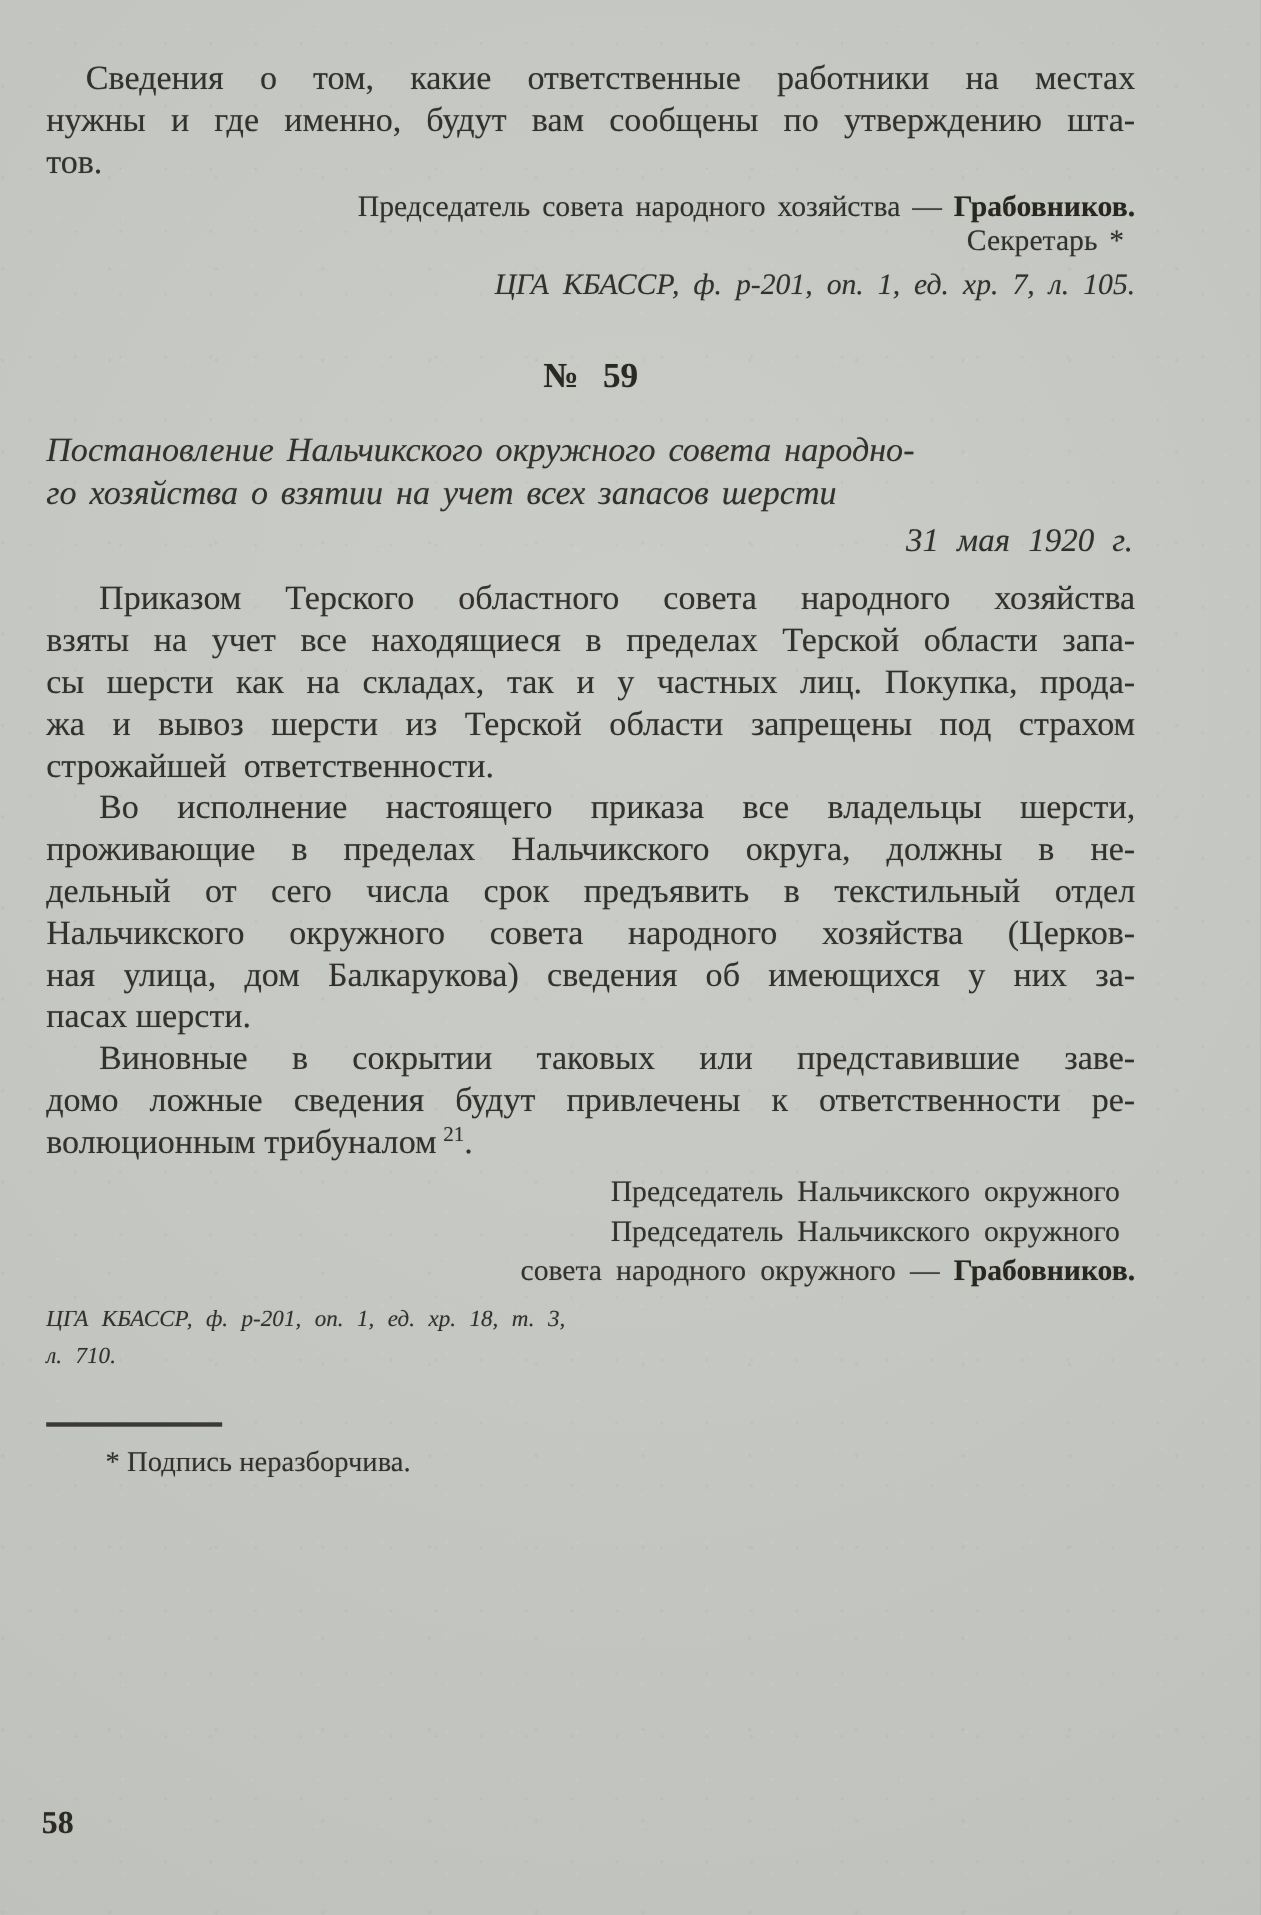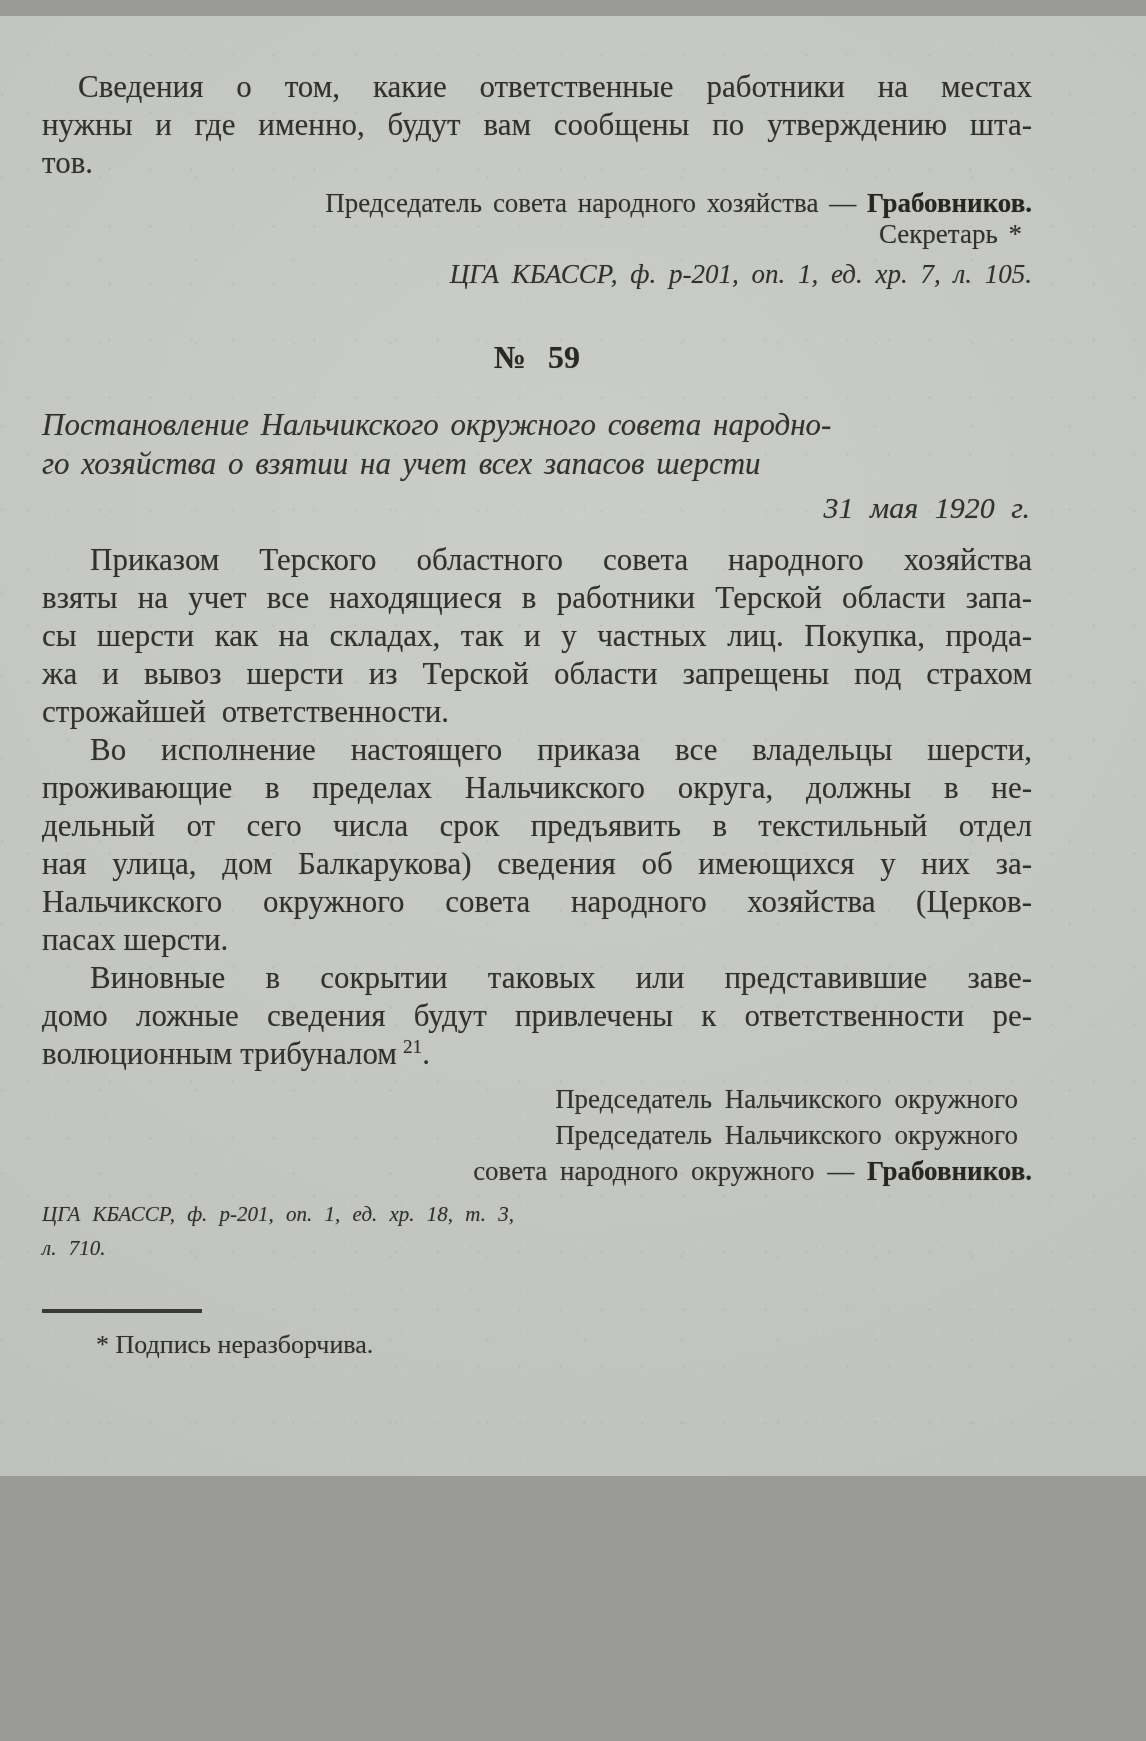--- a/index.html
+++ b/index.html
@@ -1,20 +1,20 @@
 <!DOCTYPE html>
 <html><head>
 <meta charset="utf-8">
 <style>
   html,body { margin:0; padding:0; }
   body { background:#9a9a96; }
   .page {
     position:relative;
-    width:1146px; height:1460px;
-    margin:16px auto;
+    width:1146px; height:1741px;
+    margin:0 auto;
     background:
       radial-gradient(ellipse 120% 90% at 50% 35%, rgba(255,255,255,0.07), rgba(0,0,0,0.05)),
       #c7c9c4;
     overflow:hidden;
     font-family:"Liberation Serif","DejaVu Serif",serif;
     color:#32312d;
   }
   .texture {
     position:absolute; inset:0; pointer-events:none;
     background-image:
@@ -98,31 +98,31 @@
     <div class="doc-title">
       <span class="ln">Постановление Нальчикского окружного совета народно-</span>
       <span class="ln">го хозяйства о взятии на учет всех запасов шерсти</span>
     </div>
 
     <div class="doc-date">31 мая 1920 г.</div>
 
     <div class="bodytext">
       <div>
         <span class="ln j indent">Приказом Терского областного совета народного хозяйства</span>
-        <span class="ln j">взяты на учет все находящиеся в работники Терской области запа-</span>
+        <span class="ln j">взяты на учет все находящиеся в пределах Терской области запа-</span>
         <span class="ln j">сы шерсти как на складах, так и у частных лиц. Покупка, прода-</span>
         <span class="ln j">жа и вывоз шерсти из Терской области запрещены под страхом</span>
         <span class="ln lastline">строжайшей ответственности.</span>
       </div>
       <div>
         <span class="ln j indent">Во исполнение настоящего приказа все владельцы шерсти,</span>
         <span class="ln j">проживающие в пределах Нальчикского округа, должны в не-</span>
         <span class="ln j">дельный от сего числа срок предъявить в текстильный отдел</span>
+        <span class="ln j">Нальчикского окружного совета народного хозяйства (Церков-</span>
         <span class="ln j">ная улица, дом Балкарукова) сведения об имеющихся у них за-</span>
-        <span class="ln j">Нальчикского окружного совета народного хозяйства (Церков-</span>
         <span class="ln">пасах шерсти.</span>
       </div>
       <div>
         <span class="ln j indent">Виновные в сокрытии таковых или представившие заве-</span>
         <span class="ln j">домо ложные сведения будут привлечены к ответственности ре-</span>
         <span class="ln"><span>волюционным трибуналом</span><sup class="fn-ref">21</sup><span>.</span></span>
       </div>
     </div>
 
     <div class="sig2">

